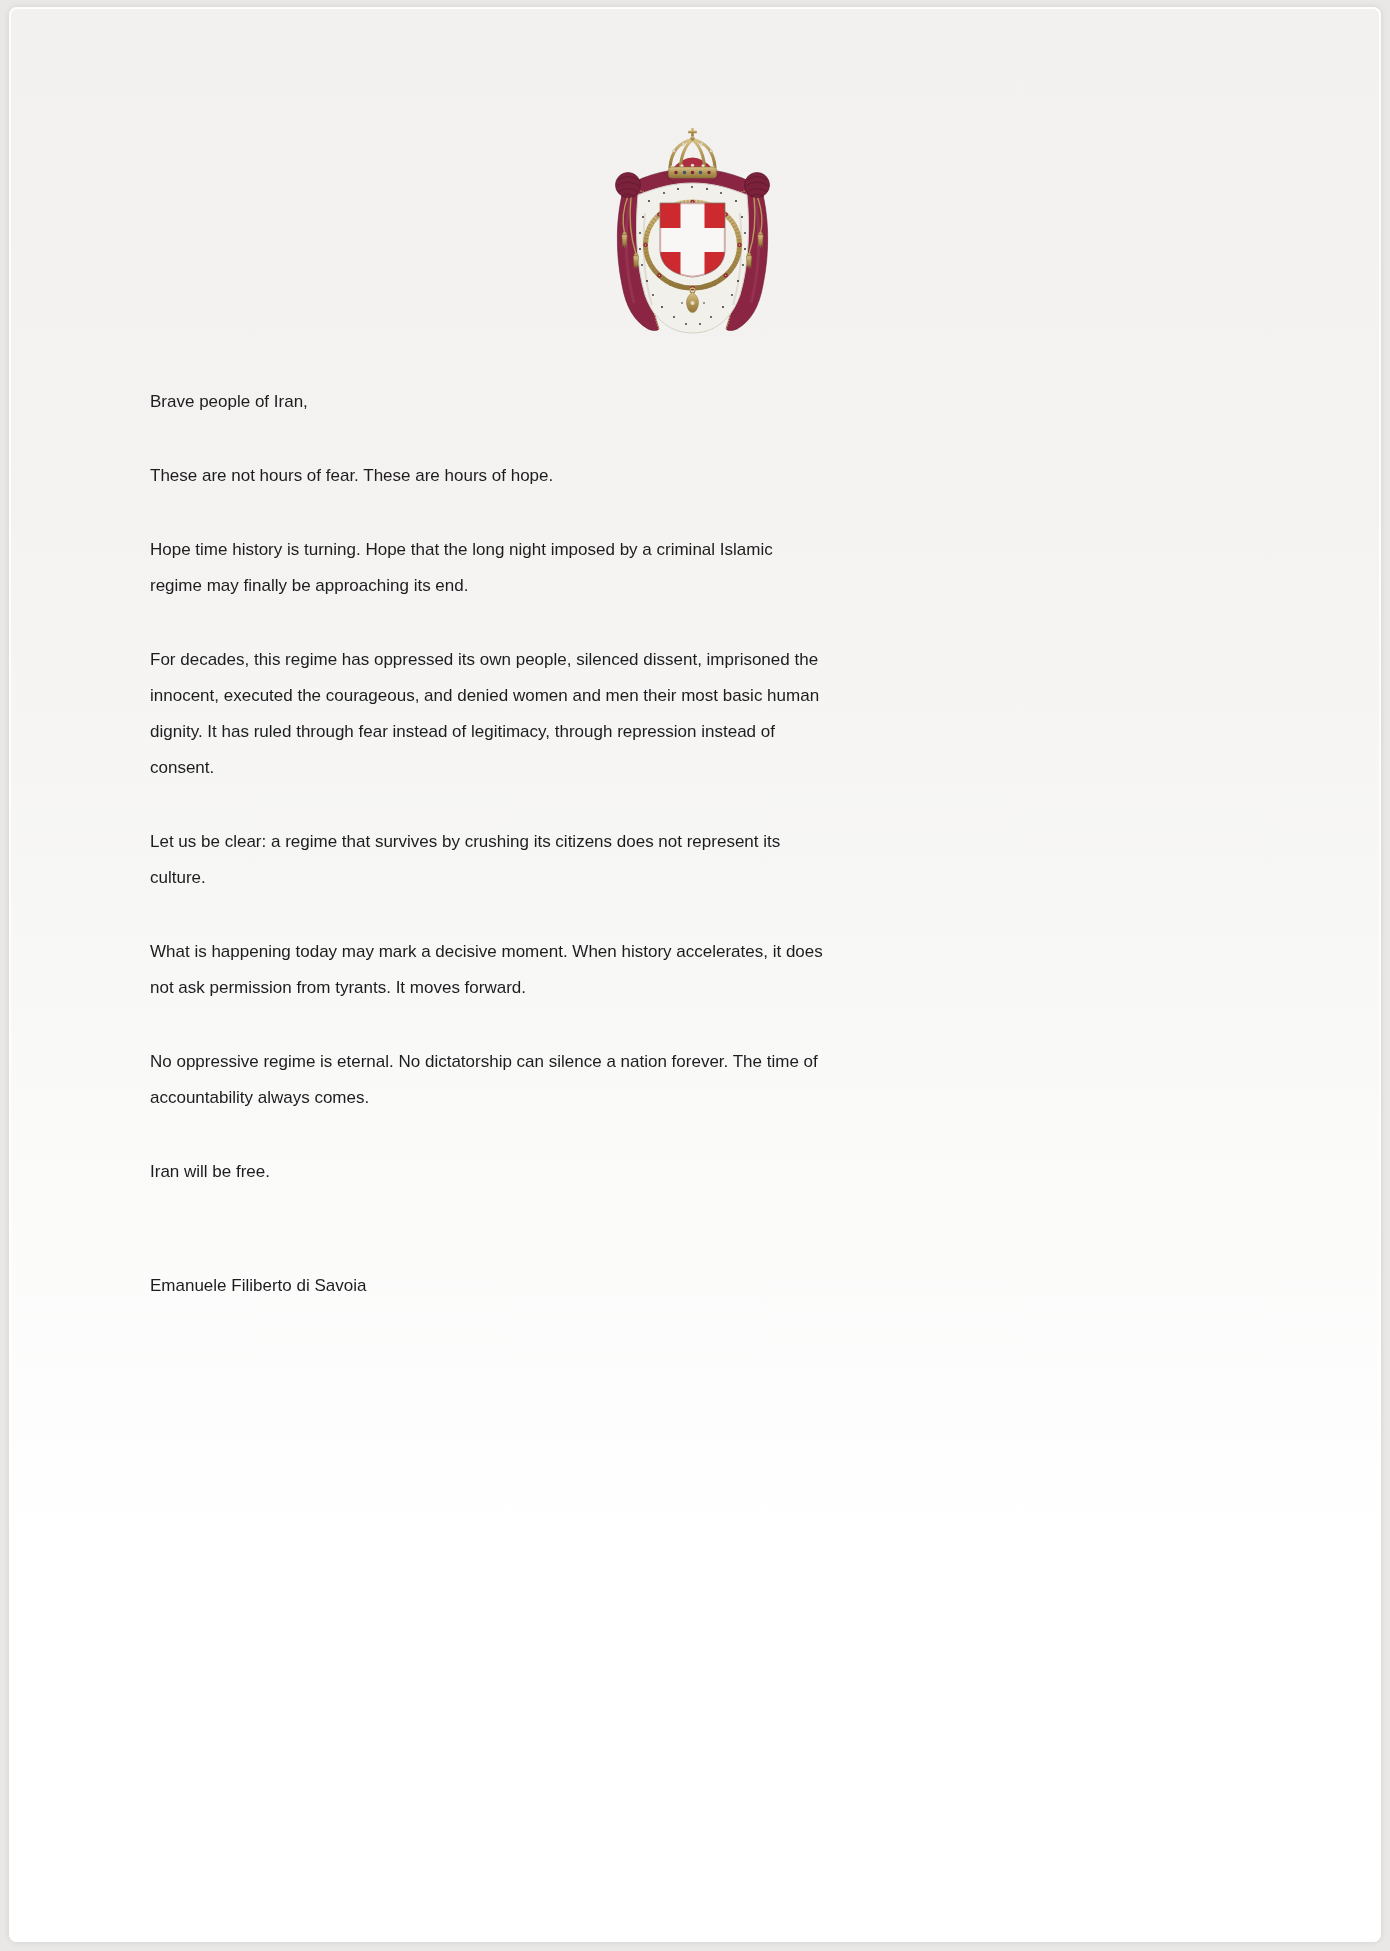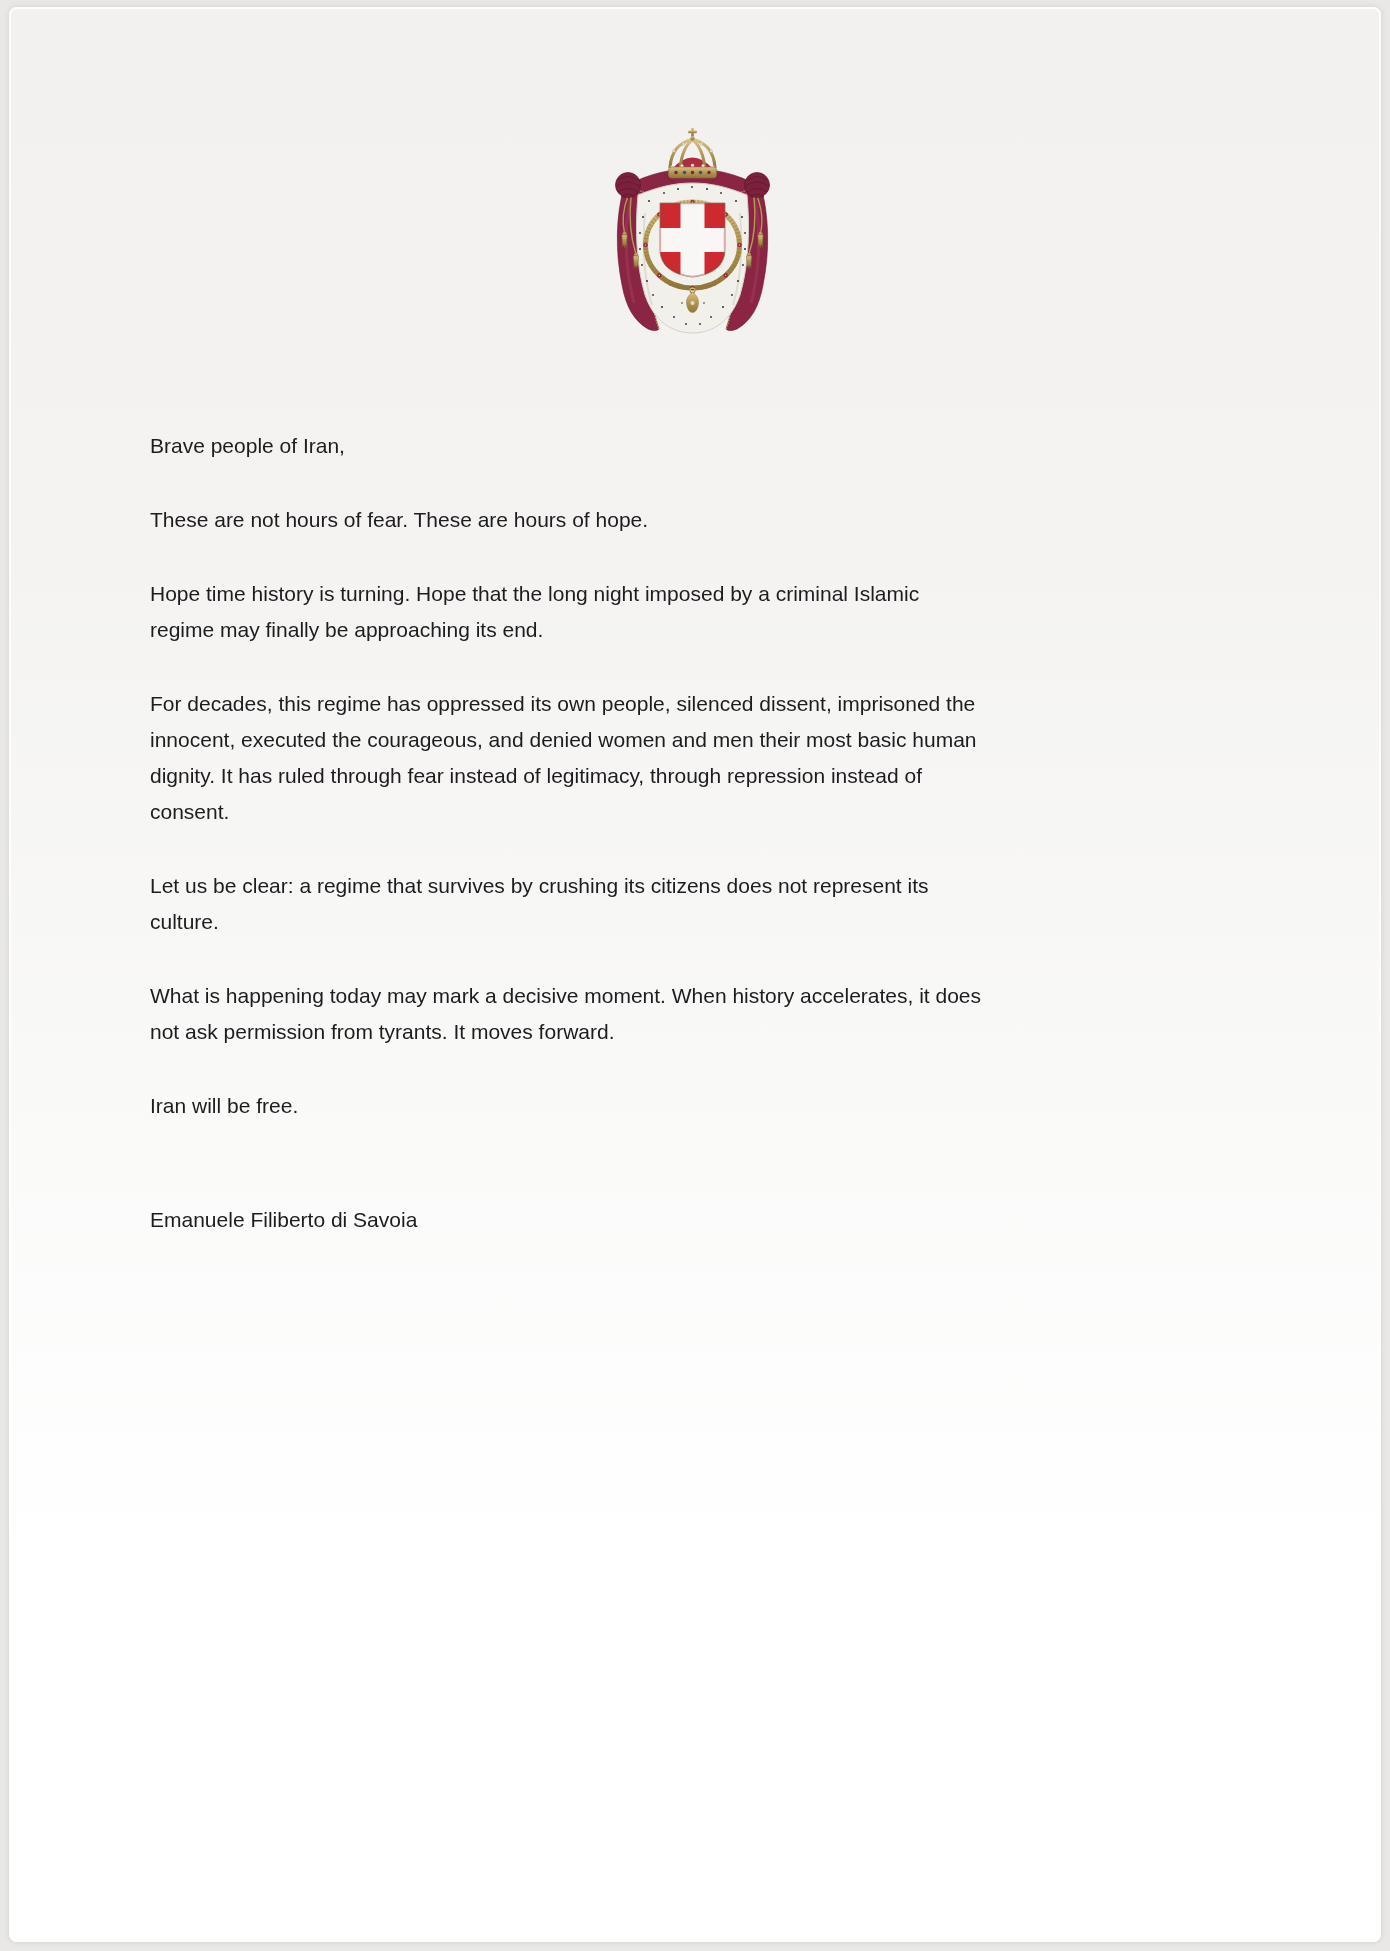--- a/index.html
+++ b/index.html
@@ -32,25 +32,24 @@
     width: 162px;
     height: 212px;
     filter: saturate(0.95) contrast(0.97);
   }
   .crest svg { width: 100%; height: 100%; display: block; }
   .letter {
     position: absolute;
     left: 141px;
     top: 377px;
     width: 1155px;
-    font-size: 21px;
+    font-size: 17px;
     line-height: 36px;
     color: var(--text, #1d1d1f);
     letter-spacing: 0;
-    margin-top: 44px;
   }
   .letter p {
     margin: 0 0 38px 0;
     white-space: pre-line;
   }
   .letter p.signature {
     margin-top: 78px;
     margin-bottom: 0;
   }
 </style>
@@ -211,18 +210,20 @@
       <p>Hope time history is turning. Hope that the long night imposed by a criminal Islamic
 regime may finally be approaching its end.</p>
       <p>For decades, this regime has oppressed its own people, silenced dissent, imprisoned the
 innocent, executed the courageous, and denied women and men their most basic human
 dignity. It has ruled through fear instead of legitimacy, through repression instead of
 consent.</p>
       <p>Let us be clear: a regime that survives by crushing its citizens does not represent its
 culture.</p>
       <p>What is happening today may mark a decisive moment. When history accelerates, it does
 not ask permission from tyrants. It moves forward.</p>
+      <p>No oppressive regime is eternal. No dictatorship can silence a nation forever. The time of
+accountability always comes.</p>
       <p>Iran will be free.</p>
       <p class="signature">Emanuele Filiberto di Savoia</p>
     </div>
 
   </div>
 </div>
 
 </body></html>

